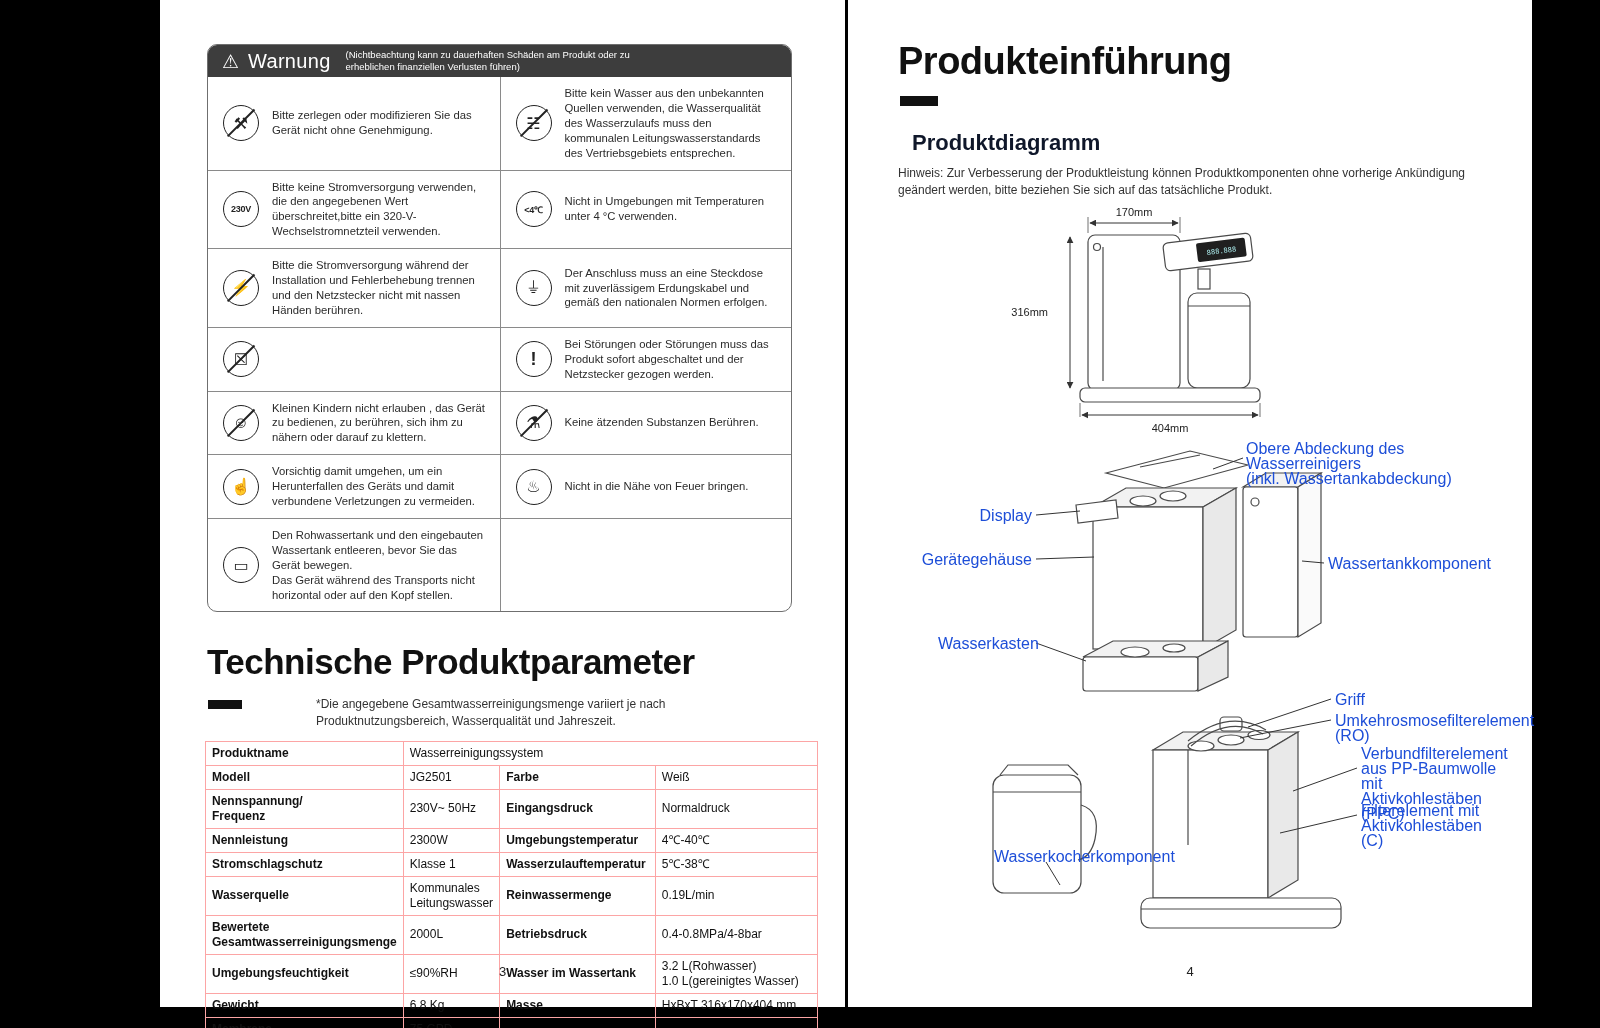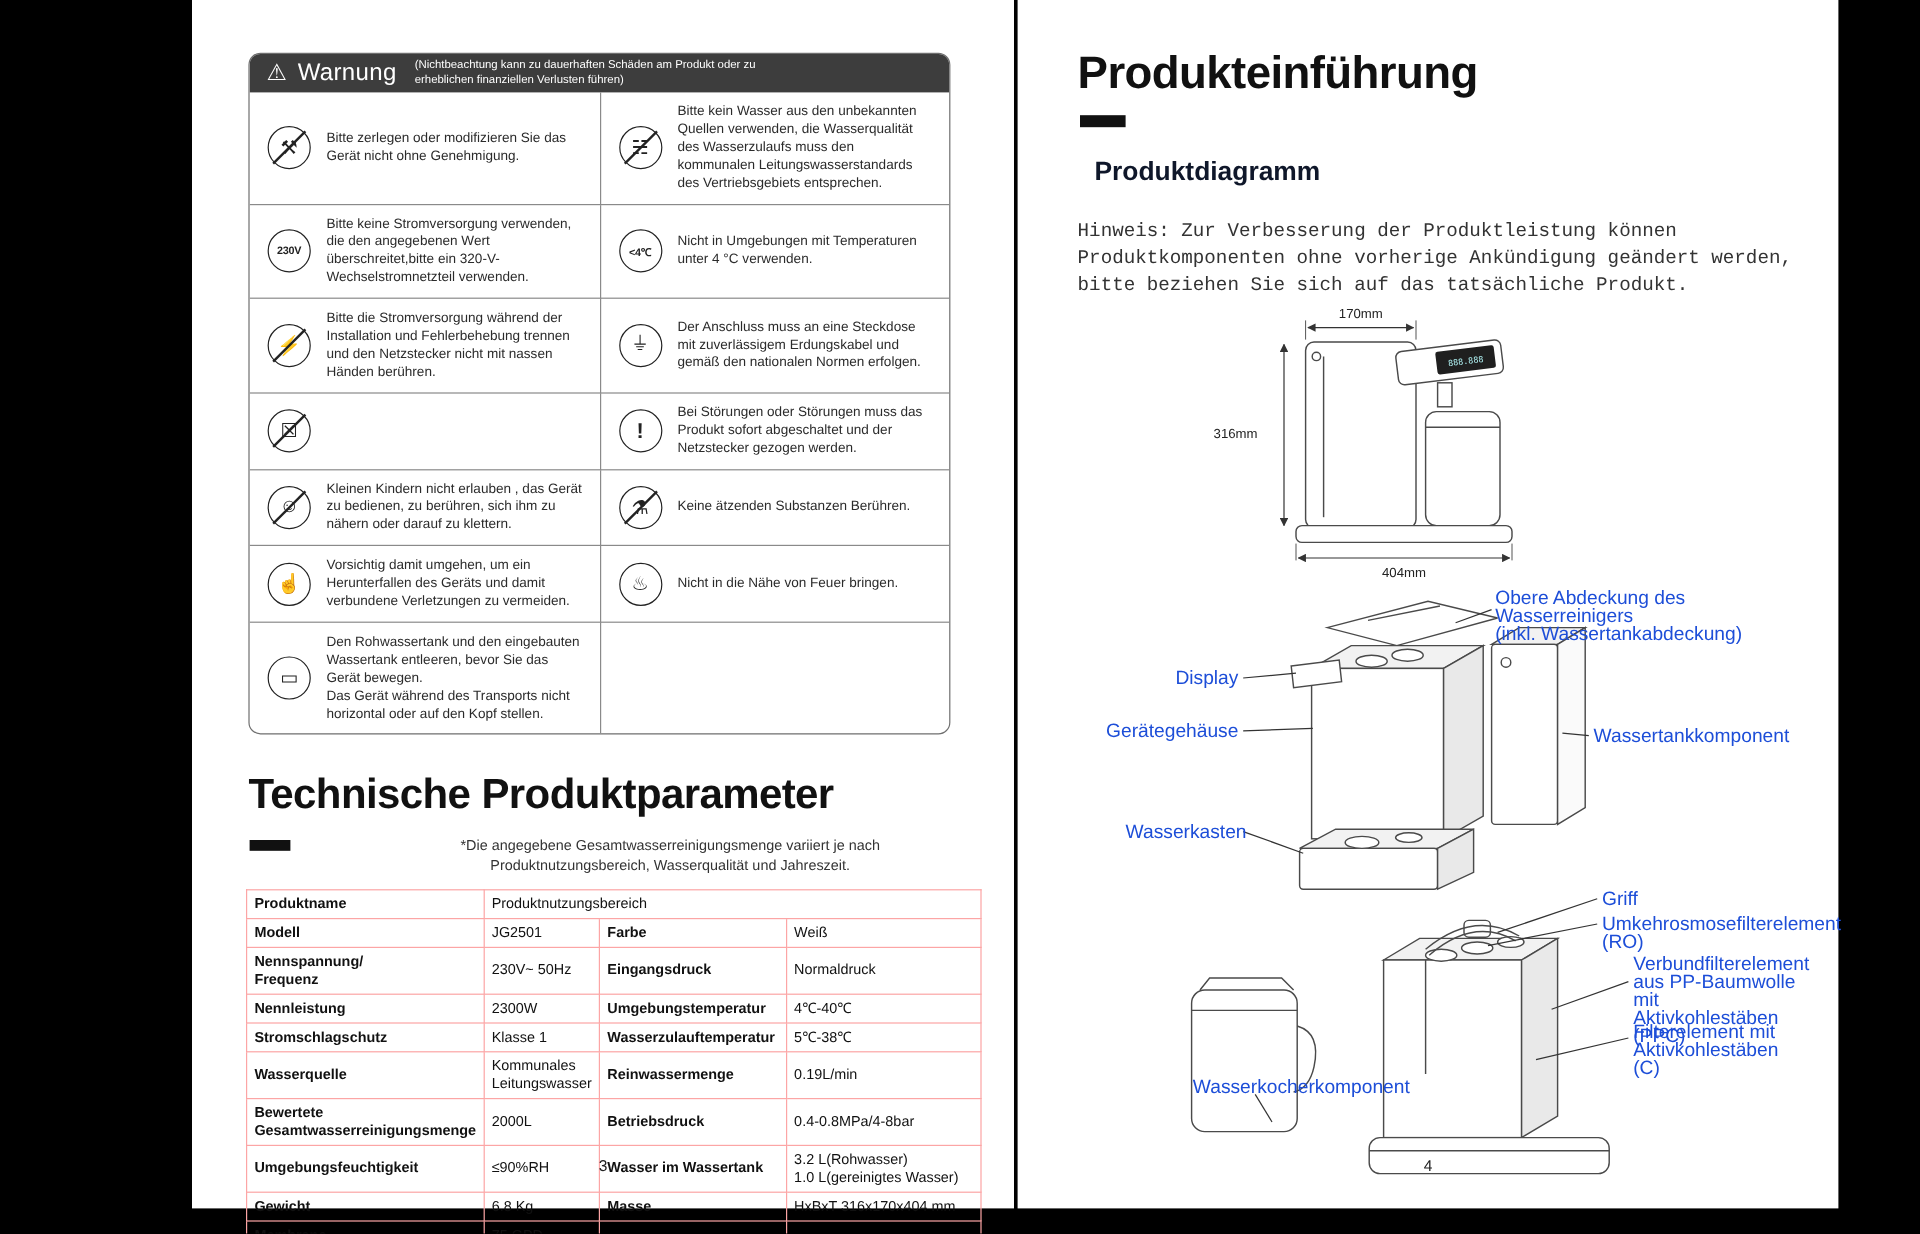--- a/index.html
+++ b/index.html
@@ -47,42 +47,42 @@
   .wicon.slash::after {
     content:""; position:absolute; left:-2px; top:16px; width:38px; height:1.8px;
     background:#222; transform:rotate(-45deg);
   }
   .wtext { font-size:11.3px; line-height:1.32; color:#2b2b2b; white-space:pre-line; }
 
   
   h1.tech-title {
     margin:30px 0 0 47px; font-size:35px; font-weight:bold; letter-spacing:-0.5px; color:#111;
   }
-  .note-row { display:flex; align-items:flex-start; margin:14px 0 0 48px;text-align:center; }
+  .note-row { display:flex; align-items:flex-start; margin:14px 0 0 48px; }
   .dash { width:34px; height:9px; background:#111; margin-top:4px; flex:0 0 auto; }
   .tech-note { margin-left:74px; font-size:12px; line-height:1.35; color:#333; width:485px; }
   table.specs {
     margin:12px 0 0 45px; border-collapse:collapse; width:613px; font-size:12px;
   }
   table.specs td {
     border:1px solid #fca5a5; padding:4px 6px; vertical-align:middle; white-space:pre-line;
     line-height:1.25; color:#111;
   }
   td.lbl { font-weight:bold; }
 
   .page-num {
     position:absolute; bottom:28px; left:0; right:0; text-align:center; font-size:13px; color:#222;
   }
 
   
   .page-right .inner { padding:40px 50px 0 50px; }
   h1.intro-title { font-size:38px; font-weight:bold; letter-spacing:-0.5px; color:#111; }
   .dash.big { width:38px; height:10px; margin:13px 0 0 2px; }
   h2.diagram-title { font-size:22px; font-weight:bold; margin-top:24px; color:#0f172a;margin-left:14px; }
-  .intro-note { font-size:16px; line-height:1.4; color:#333; margin-top:26px; width:600px;font-family:Liberation Mono, monospace; }
+  .intro-note { font-size:12px; line-height:1.4; color:#333; margin-top:9px; width:600px; }
   .diagram-area { position:relative; margin-top:6px; width:585px; height:745px; }
   .diagram-svg { position:absolute; left:0; top:0; width:585px; height:745px; }
   .dlabel {
     position:absolute; font-size:16px; line-height:15px; color:#1d4ed8; white-space:pre-line;
   }
   .dlabel.dim { font-size:11px; color:#222; }
   .ra { text-align:right; }
   .ca { text-align:center; }
 </style>
 </head>
@@ -199,21 +199,21 @@
     <table class="specs">
       <colgroup>
           <col style="width:190px">
           <col style="width:96px">
           <col style="width:156px">
           <col style="width:171px">
         </colgroup>
       <tbody>
         <tr>
           <td class="lbl">Produktname</td>
-          <td class="val" colspan="3">Produktnutzungsbereich</td>
+          <td class="val" colspan="3">Wasserreinigungssystem</td>
         </tr>
         <tr>
           <td class="lbl">Modell</td>
           <td>JG2501</td>
           <td class="lbl">Farbe</td>
           <td>Weiß</td>
         </tr>
         <tr>
           <td class="lbl">Nennspannung/
 Frequenz</td>

